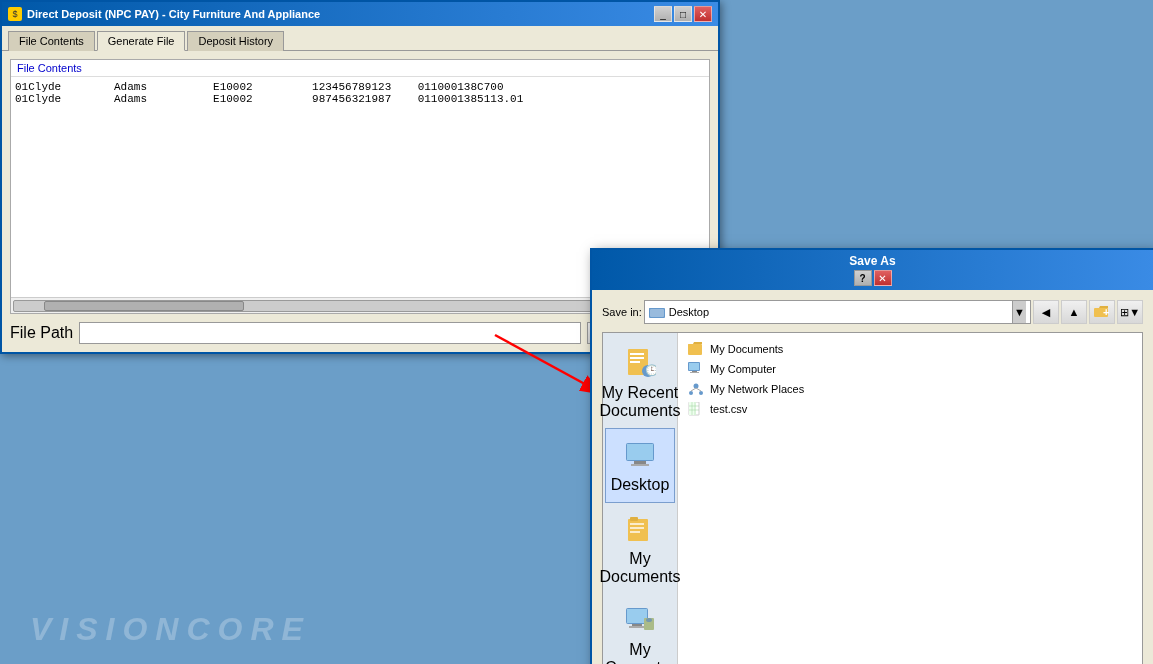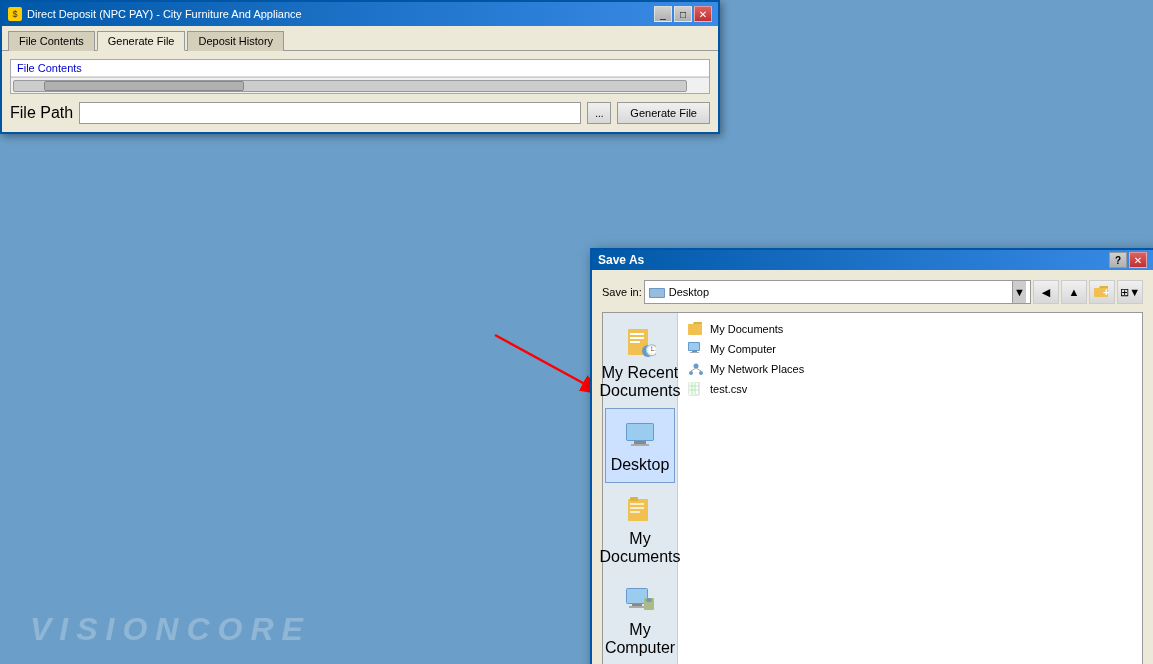--- a/index.html
+++ b/index.html
@@ -58,21 +58,21 @@
       border-radius: 2px;
       display: flex;
       align-items: center;
       justify-content: center;
       font-size: 9px;
       color: #333;
     }
 
     .title-text {
       font-size: 11px;
-      font-weight: normal;
+      font-weight: bold;
       color: white;
     }
 
     .title-bar-controls {
       display: flex;
       gap: 2px;
     }
 
     .title-btn {
       width: 18px;
@@ -256,21 +256,22 @@
       z-index: 20;
     }
 
     .save-title-bar {
       background: linear-gradient(to right, #0058a8, #3a8be5);
       color: white;
       padding: 4px 6px;
       display: flex;
       align-items: center;
       justify-content: space-between;
-      height: 20px;
+      height: 40px;
+      flex-direction: column;
     }
 
     .save-title-text {
       font-size: 12px;
       font-weight: bold;
       color: white;
     }
 
     .save-title-controls {
       display: flex;
@@ -452,20 +453,24 @@
   <div class="tabs-bar">
     <div class="tab">File Contents</div>
     <div class="tab active">Generate File</div>
     <div class="tab">Deposit History</div>
   </div>
 
   <div class="main-content">
 
     <div class="group-box">
       <div class="group-box-title">File Contents</div>
+      <div class="group-box-content">
+        <textarea class="text-area" readonly="" style="">01Clyde        Adams          E10002         123456789123    011000138C700
+01Clyde        Adams          E10002         987456321987    0110001385113.01</textarea>
+      </div>
       <div class="scrollbar-area">
         <div class="h-scrollbar">
           <div class="h-scrollbar-thumb"></div>
         </div>
       </div>
     </div>
 
     <div class="file-path-row">
       <span class="file-path-label">File Path</span>
       <input class="file-path-input" type="text" value="" style="">

